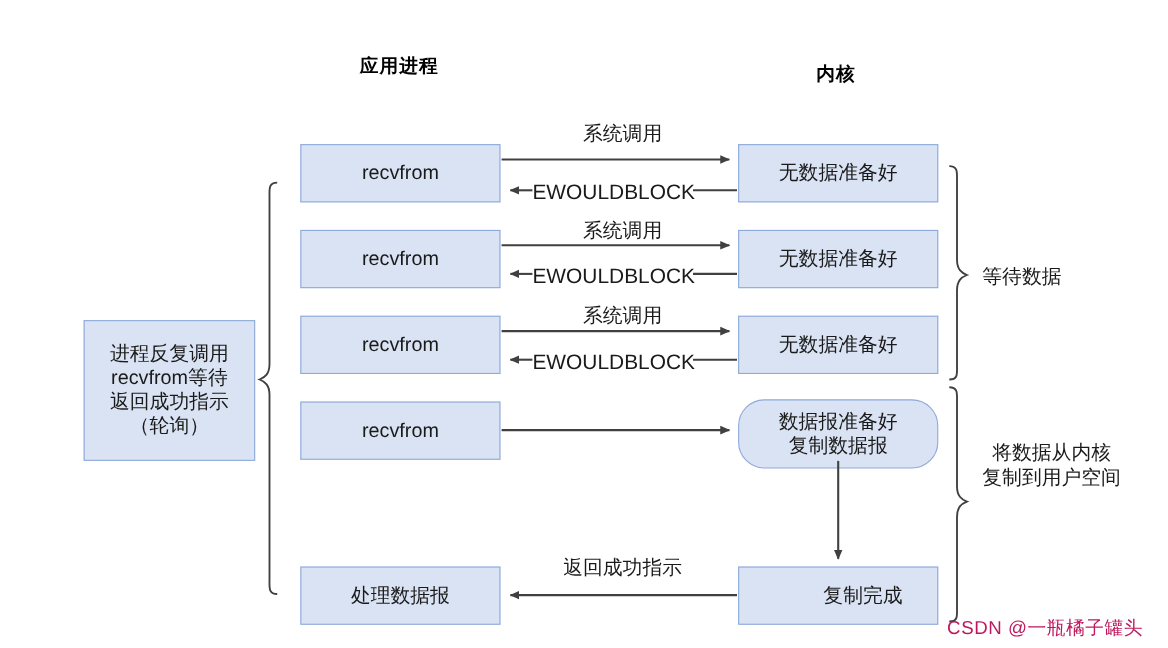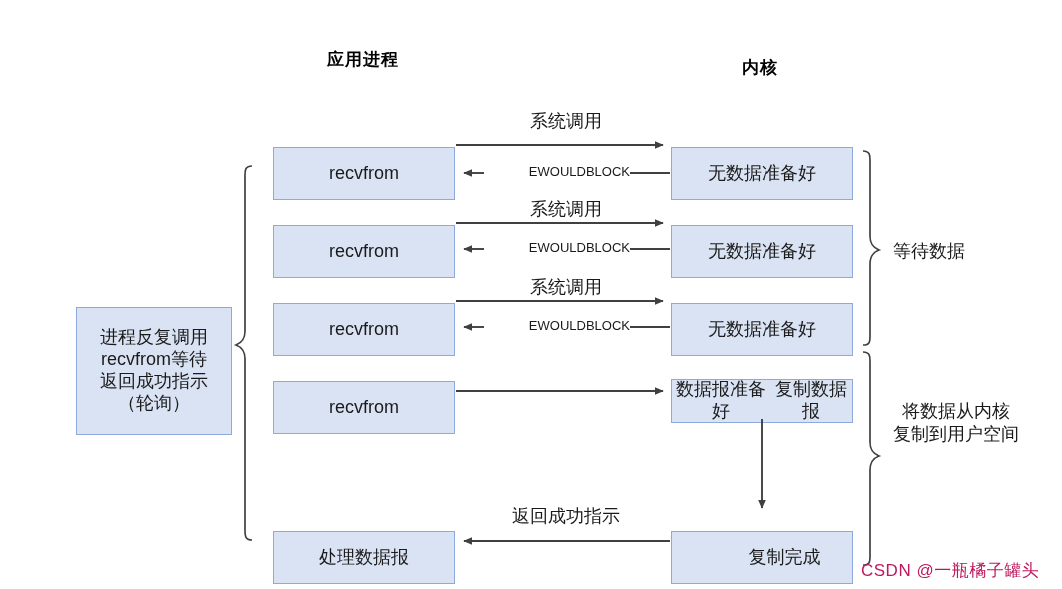--- a/index.html
+++ b/index.html
@@ -25,33 +25,32 @@
     background:#dae3f3;
     border:1px solid #8ea9db;
     box-sizing:border-box;
     display:flex;
     align-items:center;
     justify-content:center;
     text-align:center;
     color:#1a1a1a;
     font-size:18px;
     line-height:1.22;
-    margin-top:16px;
   }
   .box .ln{display:block;}
 
   .lbl{
     position:absolute;
     font-size:18px;
     color:#1a1a1a;
     white-space:nowrap;
     text-align:center;
     line-height:1.25;
   }
-  .lbl.mini{font-size:13px;text-align:right;}
+  .lbl.mini{font-size:19px;text-align:right;}
 
   .edge{position:absolute;left:0;top:0;width:1062px;height:589px;overflow:visible;pointer-events:none;}
 
   .wm{
     position:absolute;
     font-size:17px;
     color:#be185d;
     white-space:nowrap;
     letter-spacing:.5px;
   }
@@ -81,21 +80,21 @@
 
   <div class="box" style="left:671px;top:131px;width:182px;height:53px;">
     <span class="ln">无数据准备好</span>
   </div>
   <div class="box" style="left:671px;top:209px;width:182px;height:53px;">
     <span class="ln">无数据准备好</span>
   </div>
   <div class="box" style="left:671px;top:287px;width:182px;height:53px;">
     <span class="ln">无数据准备好</span>
   </div>
-  <div class="box" style="left:671px;top:363px;width:182px;height:44px;">
+  <div class="box" style="left:671px;top:363px;width:182px;height:63px;flex-direction:column;border-radius:24px;">
     <span class="ln">数据报准备好</span>
     <span class="ln">复制数据报</span>
   </div>
   <div class="box" style="left:671px;top:515px;width:182px;height:53px;padding-left:45px;">复制完成</div>
 
   <svg class="edge" viewBox="0 0 1062 589" xmlns="http://www.w3.org/2000/svg">
     <defs>
       <marker id="ah-r" markerWidth="9" markerHeight="9" refX="8.2" refY="4.5" orient="auto" markerUnits="userSpaceOnUse">
         <path d="M0,0.6 L9,4.5 L0,8.4 z" fill="#404040"></path>
       </marker>

